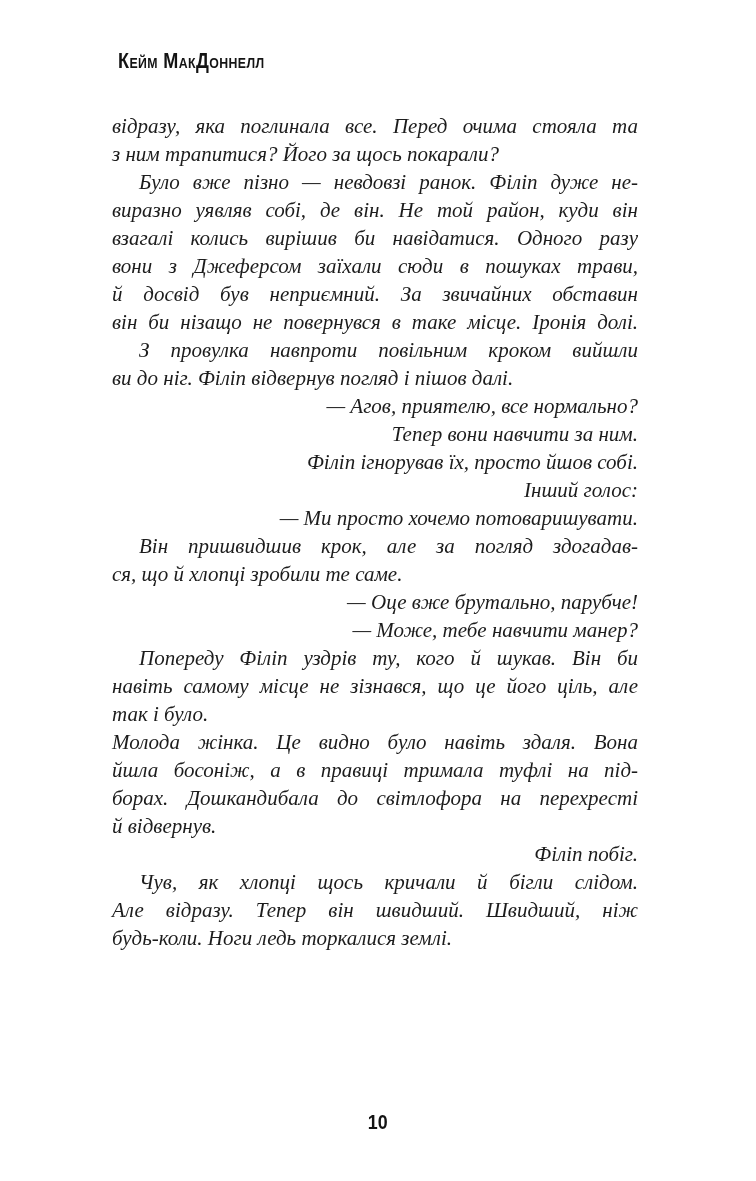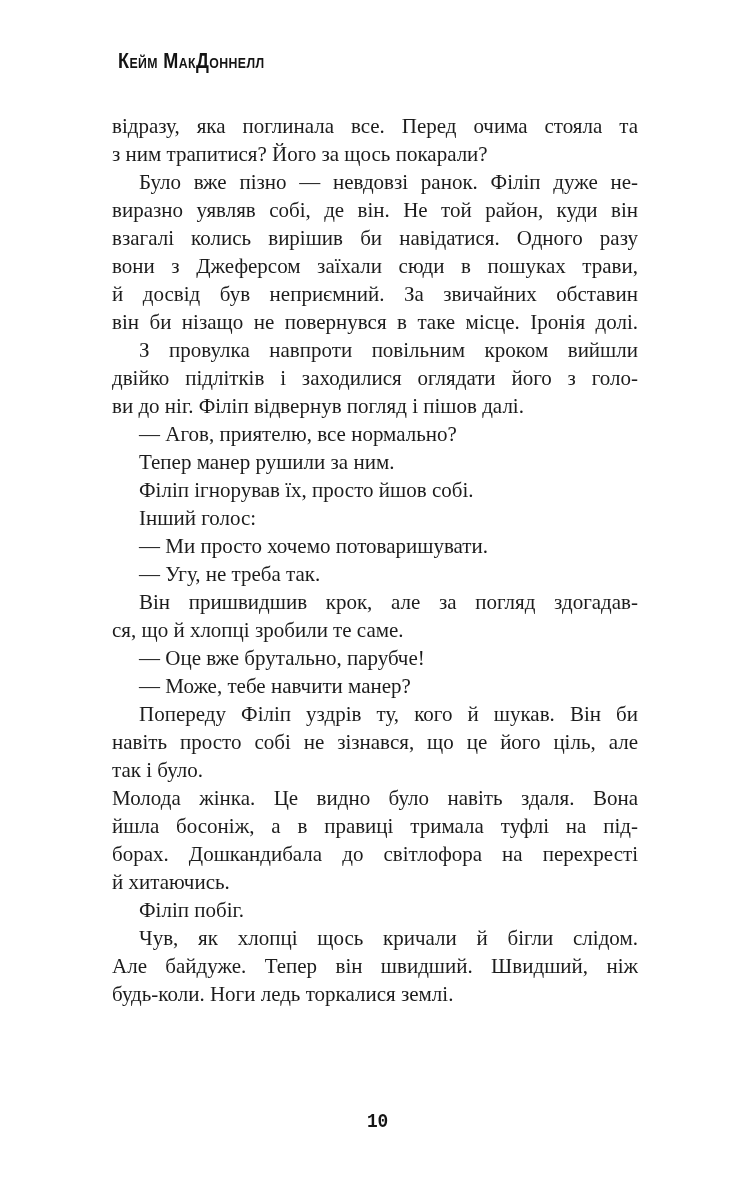--- a/index.html
+++ b/index.html
@@ -30,29 +30,29 @@
     white-space: nowrap;
   }
   .text-block {
     position: absolute;
     left: 112px; top: 112px;
     width: 526px;
     font-size: 21px;
     line-height: 28px;
     color: #1c1c1c;
   }
-  .line { height: 28px; white-space: nowrap; }
+  .line { height: 28px; white-space: nowrap; font-style: italic; }
   .line.j { text-align: justify; text-align-last: justify; white-space: normal; }
-  .line.i { padding-left: 27px; }
+  .line.i { padding-left: 27px; text-align: right; }
   .line.j.i { width: 499px; }
   .page-number {
     position: absolute;
     left: 0; right: 0; top: 1110px;
     text-align: center;
-    font-family: Liberation Mono, monospace;
+    font-family: Liberation Sans, sans-serif;
     font-weight: bold;
     font-size: 21px;
     color: #141414;
   }
   .page-number span {
     display: inline-block;
     transform: scaleX(0.85);
   }
 </style>
 </head>
@@ -64,41 +64,39 @@
   <div class="text-block">
       <div class="line j">відразу, яка поглинала все. Перед очима стояла та</div>
       <div class="line">з ним трапитися? Його за щось покарали?</div>
       <div class="line j i">Було вже пізно — невдовзі ранок. Філіп дуже не-</div>
       <div class="line j">виразно уявляв собі, де він. Не той район, куди він</div>
       <div class="line j">взагалі колись вирішив би навідатися. Одного разу</div>
       <div class="line j">вони з Джеферсом заїхали сюди в пошуках трави,</div>
       <div class="line j">й досвід був неприємний. За звичайних обставин</div>
       <div class="line j">він би нізащо не повернувся в таке місце. Іронія долі.</div>
       <div class="line j i">З провулка навпроти повільним кроком вийшли</div>
-      <div class="line j">двійко підлітків і заходилися оглядати його з голо-</div>
       <div class="line">ви до ніг. Філіп відвернув погляд і пішов далі.</div>
       <div class="line i">— Агов, приятелю, все нормально?</div>
-      <div class="line i">Тепер манер рушили за ним.</div>
+      <div class="line i">Тепер вони навчити за ним.</div>
       <div class="line i">Філіп ігнорував їх, просто йшов собі.</div>
       <div class="line i">Інший голос:</div>
       <div class="line i">— Ми просто хочемо потоваришувати.</div>
-      <div class="line i">— Угу, не треба так.</div>
       <div class="line j i">Він пришвидшив крок, але за погляд здогадав-</div>
       <div class="line">ся, що й хлопці зробили те саме.</div>
       <div class="line i">— Оце вже брутально, парубче!</div>
       <div class="line i">— Може, тебе навчити манер?</div>
       <div class="line j i">Попереду Філіп уздрів ту, кого й шукав. Він би</div>
-      <div class="line j">навіть просто собі не зізнався, що це його ціль, але</div>
+      <div class="line j">навіть самому місце не зізнався, що це його ціль, але</div>
       <div class="line">так і було.</div>
       <div class="line j">Молода жінка. Це видно було навіть здаля. Вона</div>
       <div class="line j">йшла босоніж, а в правиці тримала туфлі на під-</div>
       <div class="line j">борах. Дошкандибала до світлофора на перехресті</div>
-      <div class="line">й хитаючись.</div>
+      <div class="line">й відвернув.</div>
       <div class="line i">Філіп побіг.</div>
       <div class="line j i">Чув, як хлопці щось кричали й бігли слідом.</div>
-      <div class="line j">Але байдуже. Тепер він швидший. Швидший, ніж</div>
+      <div class="line j">Але відразу. Тепер він швидший. Швидший, ніж</div>
       <div class="line">будь-коли. Ноги ледь торкалися землі.</div>
     </div>
 
   <div class="page-number">
     <span>10</span>
   </div>
 </div>
 
 </body></html>

